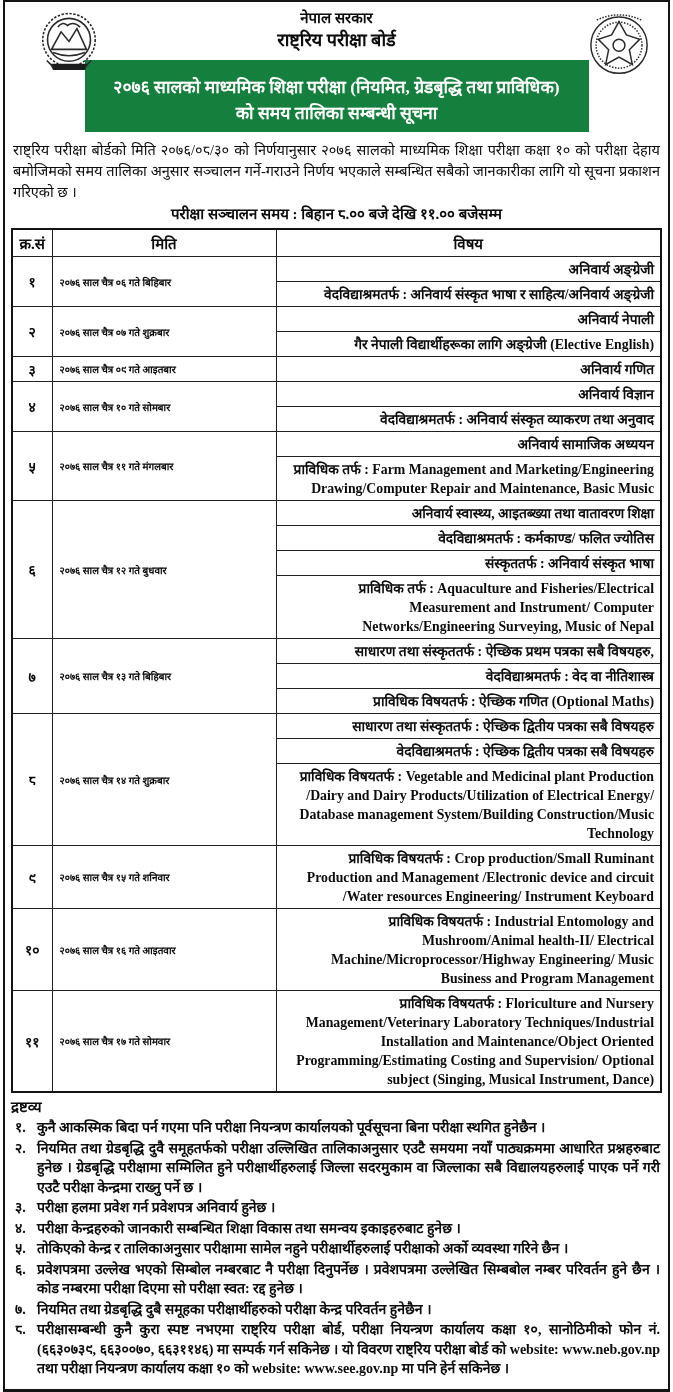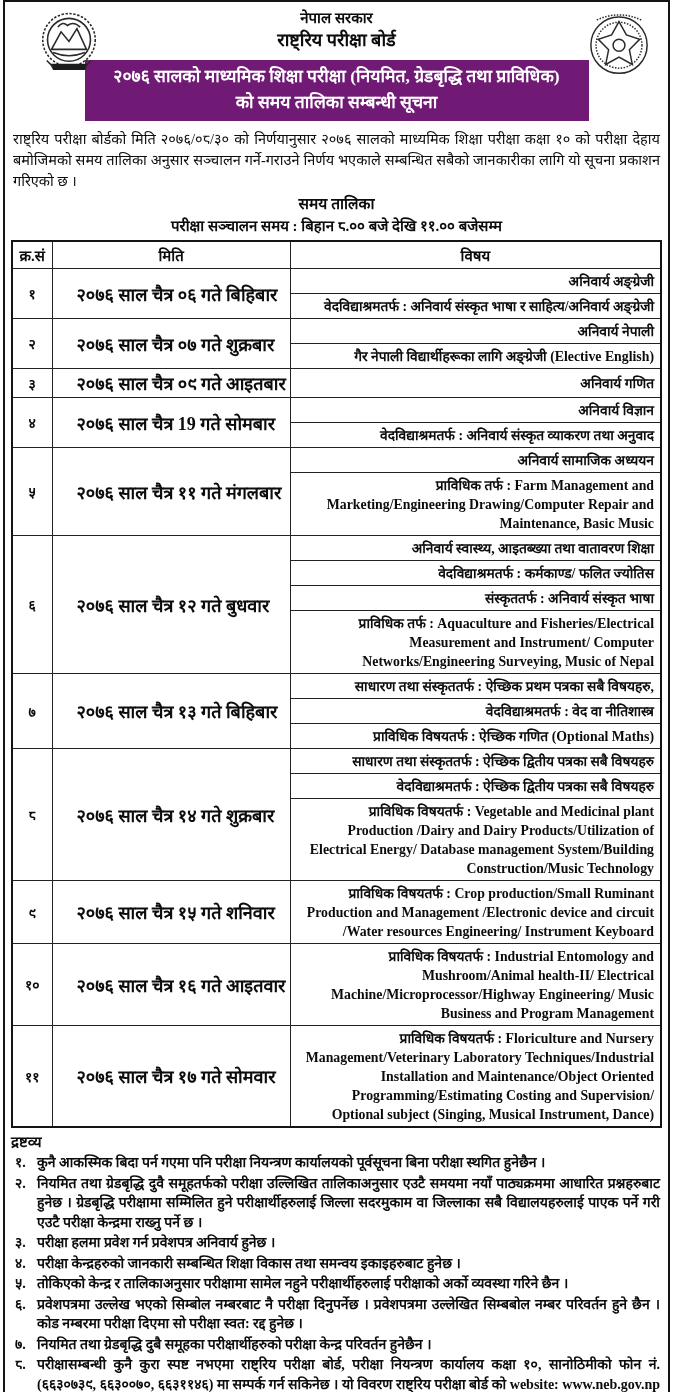--- a/index.html
+++ b/index.html
@@ -16,42 +16,42 @@
   
   .header { text-align:center; position:relative; padding-top:2px; }
   .h-gov   { font-size:15px; font-weight:bold; line-height:1.35; }
   .h-board { font-size:18px; font-weight:bold; line-height:1.35; }
   .h-office{ font-size:21px; font-weight:bold; line-height:1.4; }
   .logo { position:absolute; top:2px; }
   .logo.left  { left:18px; }
   .logo.right { right:6px; }
   
   .banner {
-    width:504px; margin:7px auto 6px auto; background:#701a75; color:#fff;
+    width:504px; margin:7px auto 6px auto; background:#15803d; color:#fff;
     text-align:center; font-weight:bold; font-size:17.5px; line-height:1.5;
-    padding:3px 8px 6px 8px;
+    padding:14px 8px 6px 8px;
   }
   
   .intro { font-size:14.5px; font-weight:normal; line-height:21px; text-align:justify; padding:2px 2px 0 2px; }
   .center-bold { text-align:center; font-weight:bold; }
   .sched-title { font-size:15.5px; line-height:22px; margin-top:1px; }
   .sched-time  { font-size:15px;  line-height:22px; }
   
   table.sched {
     width:100%; border-collapse:collapse; margin-top:3px;
     border:2px solid #141414;
   }
   table.sched th, table.sched td {
     border:1px solid #222; vertical-align:middle;
   }
   table.sched th {
     font-size:15px; font-weight:bold; text-align:center; padding:3px 4px;
   }
   td.sn   { width:40px;  text-align:center; font-size:14px; font-weight:bold; }
-  td.date { width:224px; font-size:18px; font-weight:bold; padding:2px 4px 2px 24px; white-space:nowrap; }
+  td.date { width:224px; font-size:10px; font-weight:bold; padding:2px 4px 2px 7px; white-space:nowrap; }
   td.subject { font-size:13.8px; font-weight:bold; padding:2.5px 6px 2.5px 10px; line-height:19px; text-align:right; }
   
   .notes { margin-top:4px; }
   .notes-title { font-size:15px; font-weight:bold; line-height:20px; }
   .note-item { display:flex; margin-top:1px; }
   .note-num  { flex:0 0 26px; font-size:14px; font-weight:bold; line-height:19.5px; padding-left:4px; }
   .note-text { flex:1; font-size:14px; font-weight:bold; line-height:19.5px; text-align:justify; padding-right:2px; }
   svg .ln { fill:none; stroke:#2a2a2a; stroke-width:2; }
 </style>
 </head>
@@ -84,21 +84,20 @@
     <div class="h-board">राष्ट्रिय परीक्षा बोर्ड</div>
   </div>
 
   <div class="banner">
     <div>२०७६ सालको माध्यमिक शिक्षा परीक्षा (नियमित, ग्रेडबृद्धि तथा प्राविधिक)</div>
     <div>को समय तालिका सम्बन्धी सूचना</div>
   </div>
 
   <p class="intro">राष्ट्रिय परीक्षा बोर्डको मिति २०७६/०८/३० को निर्णयानुसार २०७६ सालको माध्यमिक शिक्षा परीक्षा कक्षा १० को परीक्षा देहाय बमोजिमको समय तालिका अनुसार सञ्चालन गर्ने-गराउने निर्णय भएकाले सम्बन्धित सबैको जानकारीका लागि यो सूचना प्रकाशन गरिएको छ ।</p>
 
-  <div class="center-bold sched-title">समय तालिका</div>
   <div class="center-bold sched-time">परीक्षा सञ्चालन समय : बिहान ८.०० बजे देखि ११.०० बजेसम्म</div>
 
   <table class="sched">
     <thead>
       <tr>
         <th>क्र.सं</th>
         <th>मिति</th>
         <th>विषय</th>
       </tr>
     </thead>
@@ -119,21 +118,21 @@
         <tr>
           <td class="subject">गैर नेपाली विद्यार्थीहरूका लागि अङ्ग्रेजी (Elective English)</td>
         </tr>
         <tr>
           <td rowspan="1" class="sn">३</td>
           <td rowspan="1" class="date">२०७६ साल चैत्र ०९ गते आइतबार</td>
           <td class="subject">अनिवार्य गणित</td>
         </tr>
         <tr>
           <td rowspan="2" class="sn">४</td>
-          <td rowspan="2" class="date">२०७६ साल चैत्र 19 गते सोमबार</td>
+          <td rowspan="2" class="date">२०७६ साल चैत्र १० गते सोमबार</td>
           <td class="subject">अनिवार्य विज्ञान</td>
         </tr>
         <tr>
           <td class="subject">वेदविद्याश्रमतर्फ : अनिवार्य संस्कृत व्याकरण तथा अनुवाद</td>
         </tr>
         <tr>
           <td rowspan="2" class="sn">५</td>
           <td rowspan="2" class="date">२०७६ साल चैत्र ११ गते मंगलबार</td>
           <td class="subject">अनिवार्य सामाजिक अध्ययन</td>
         </tr>

